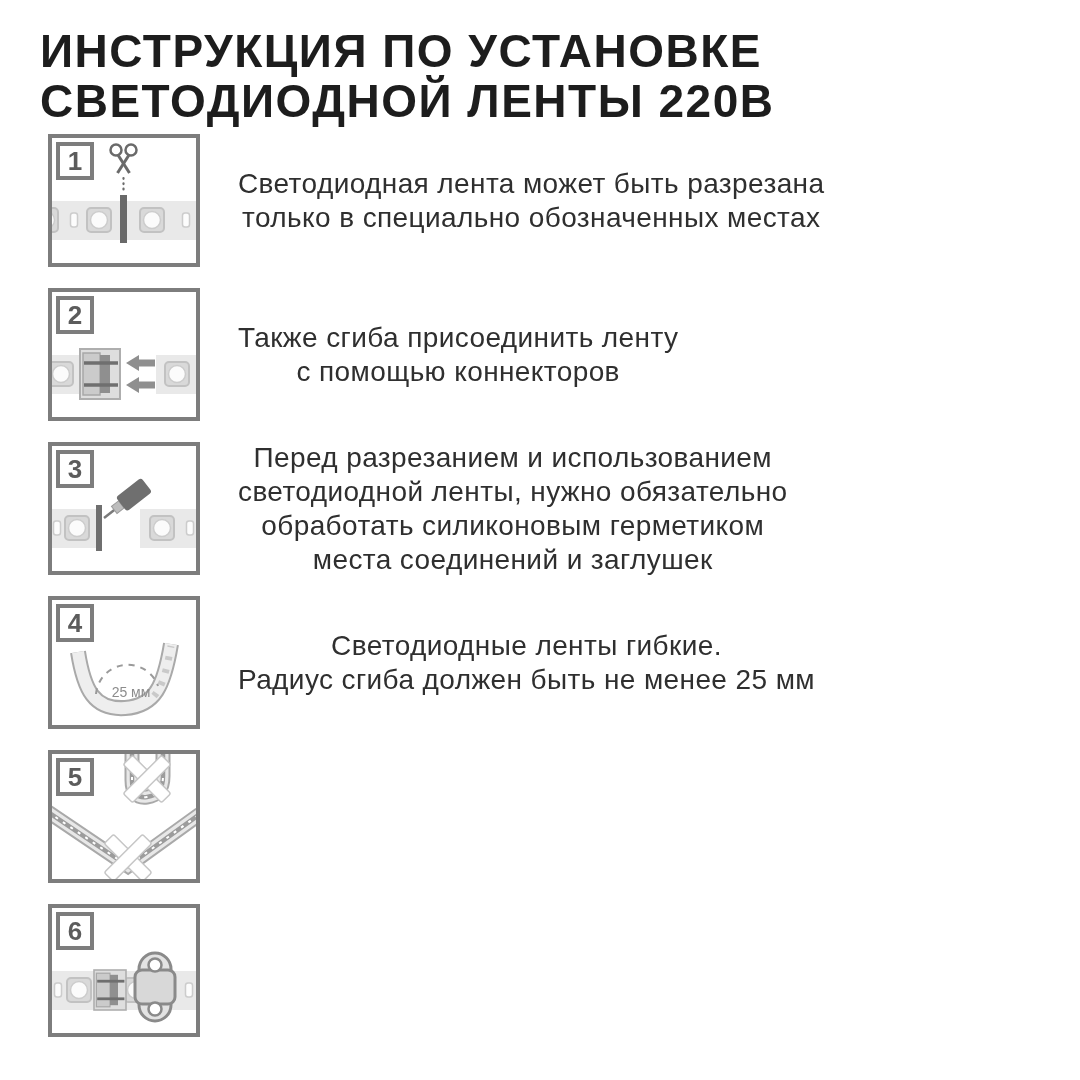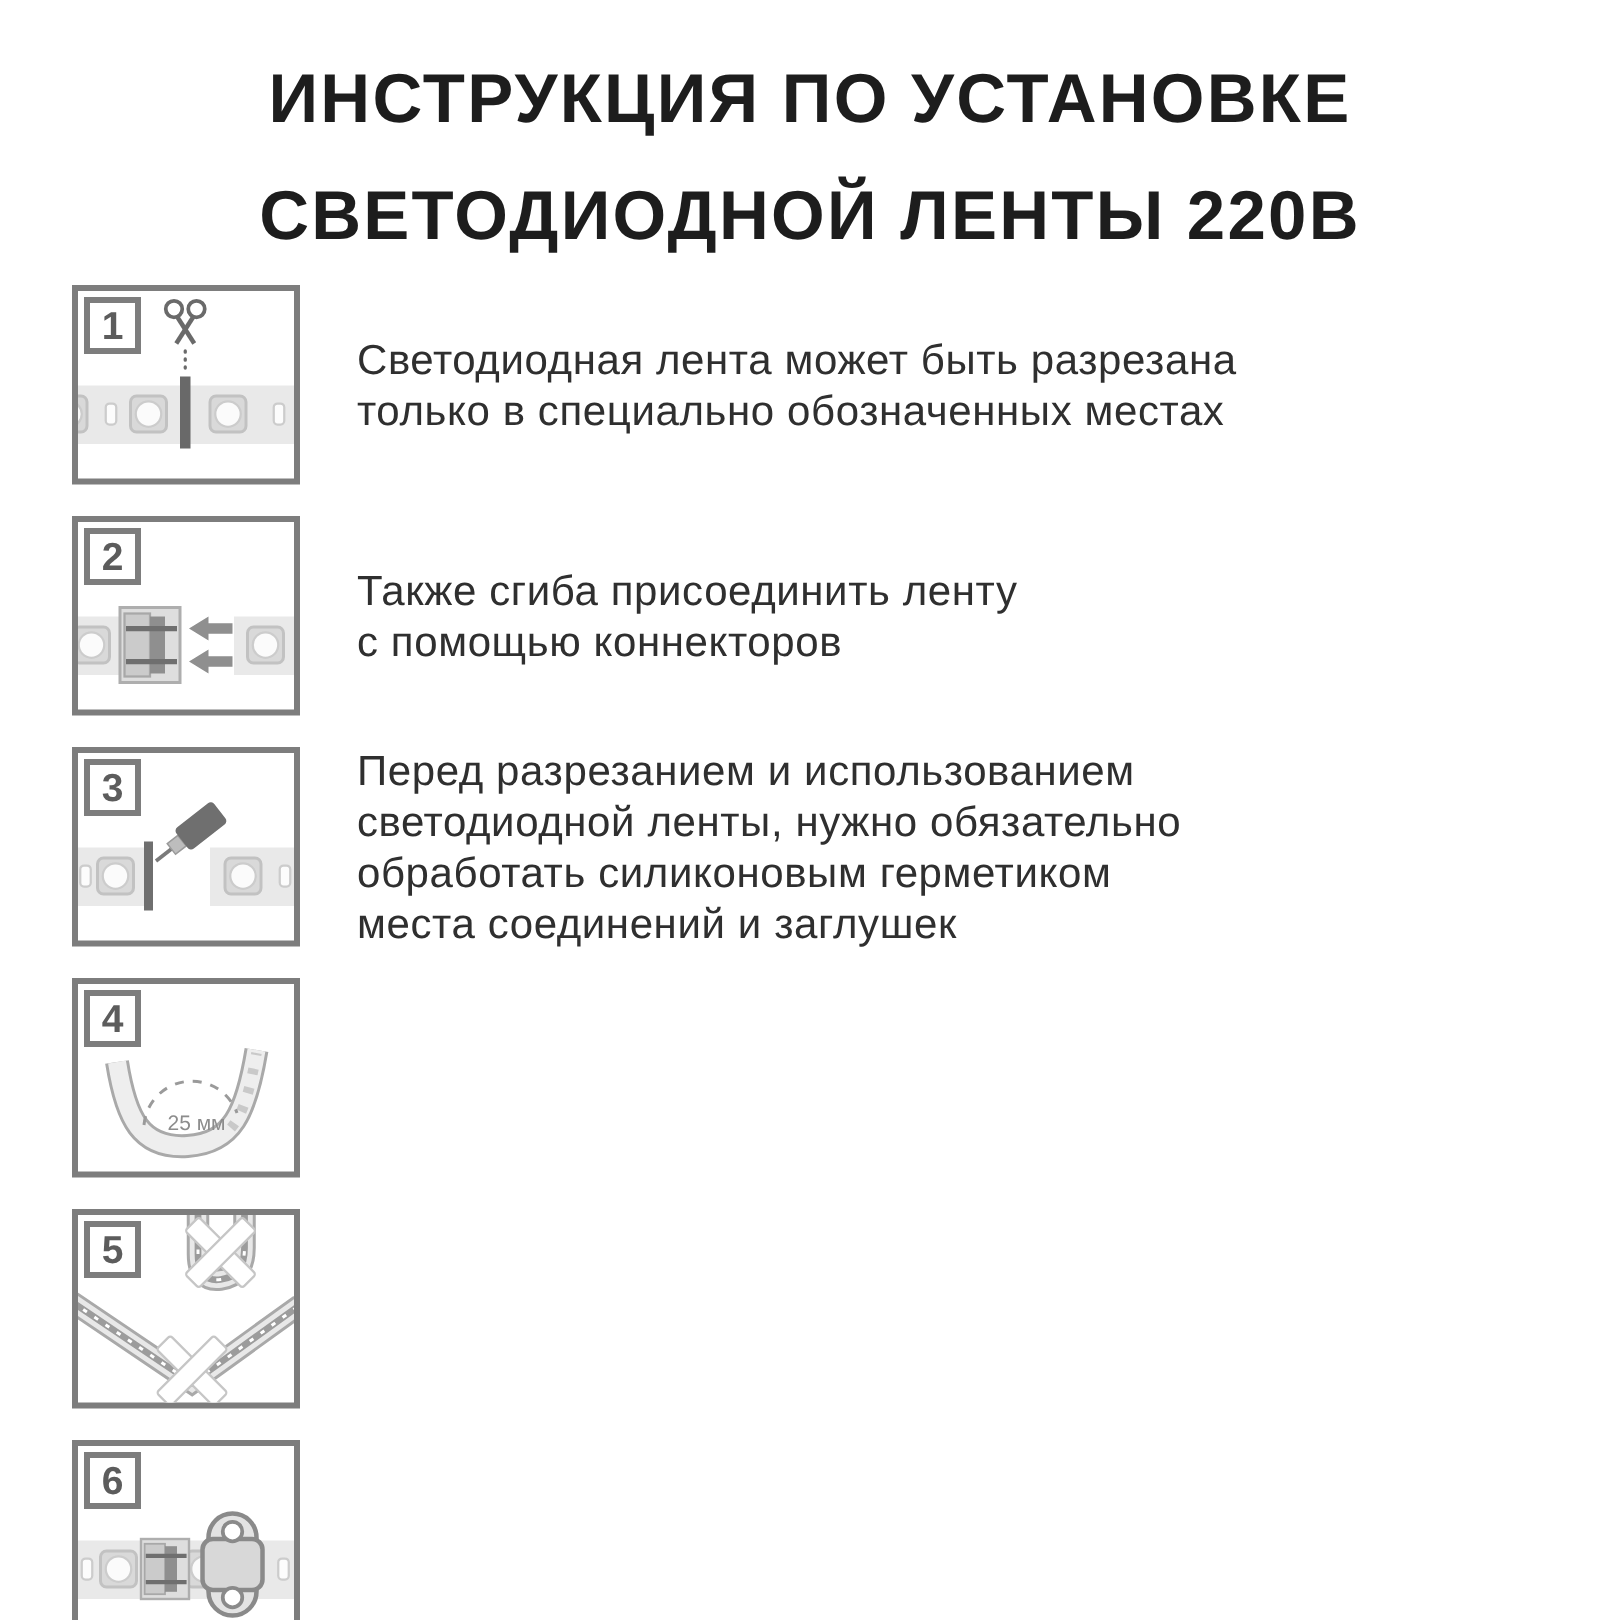--- a/index.html
+++ b/index.html
@@ -5,23 +5,22 @@
   html,body{margin:0;padding:0;background:#ffffff;}
   .page{
     position:relative;
     width:1080px;height:1080px;
     background:#ffffff;
     font-family:"Liberation Sans",sans-serif;
     overflow:hidden;
   }
   .title{
     margin:26px 40px 0;
-    text-align:center;
     font-size:46px;
-    line-height:78px;
+    line-height:50px;
     font-weight:700;
     letter-spacing:1.5px;
     color:#1d1d1d;
     white-space:pre-line;
   }
   .steps{margin:8px 0 0 48px;}
   .step{
     display:flex;
     align-items:center;
     height:133px;
@@ -45,20 +44,21 @@
     font-size:26px;font-weight:700;color:#5c5c5c;
     z-index:2;
   }
   .text{
     margin-left:38px;
     font-size:28px;
     line-height:34px;
     letter-spacing:0.4px;
     color:#2f2f2f;
     white-space:pre-line;
+    text-align:center;
   }
 </style>
 </head>
 <body>
 
 <svg width="0" height="0" style="position:absolute" aria-hidden="true">
   <defs>
     <g id="led">
       <rect x="-12" y="-12" width="24" height="24" rx="4" fill="#d9d9d9" stroke="#c2c2c2" stroke-width="2"></rect>
       <circle r="8.5" fill="#fbfbfb" stroke="#cccccc" stroke-width="1.5"></circle>
@@ -161,20 +161,22 @@
         <svg viewBox="0 0 144 125">
           <g fill="none">
             <path d="M26,52 C32,90 42,110 73,108 C103,106 112,86 119,44" stroke="#a9a9a9" stroke-width="16"></path>
             <path d="M26,52 C32,90 42,110 73,108 C103,106 112,86 119,44" stroke="#eeeeee" stroke-width="12"></path>
             <path d="M102,96 C111,86 115,68 119,46" stroke="#c9c9c9" stroke-width="7" stroke-dasharray="4,9"></path>
           </g>
           <path d="M44,94 A32,32 0 0 1 106,86" fill="none" stroke="#9a9a9a" stroke-width="2" stroke-dasharray="6,6"></path>
           <text x="79" y="97" text-anchor="middle" font-size="14" fill="#8c8c8c">25 мм</text>
         </svg>
       </div>
+      <div class="text">Светодиодные ленты гибкие.
+Радиус сгиба должен быть не менее 25 мм</div>
     </div>
 
     <div class="step">
 
       <div class="figure">
         <div class="badge">5</div>
         <svg viewBox="0 0 144 125">
           <g fill="none">
             <path d="M80,-4 L80,26 Q80,45 95,43 Q111,41 111,22 L111,-4" stroke="#a9a9a9" stroke-width="15"></path>
             <path d="M80,-4 L80,26 Q80,45 95,43 Q111,41 111,22 L111,-4" stroke="#e8e8e8" stroke-width="11"></path>

